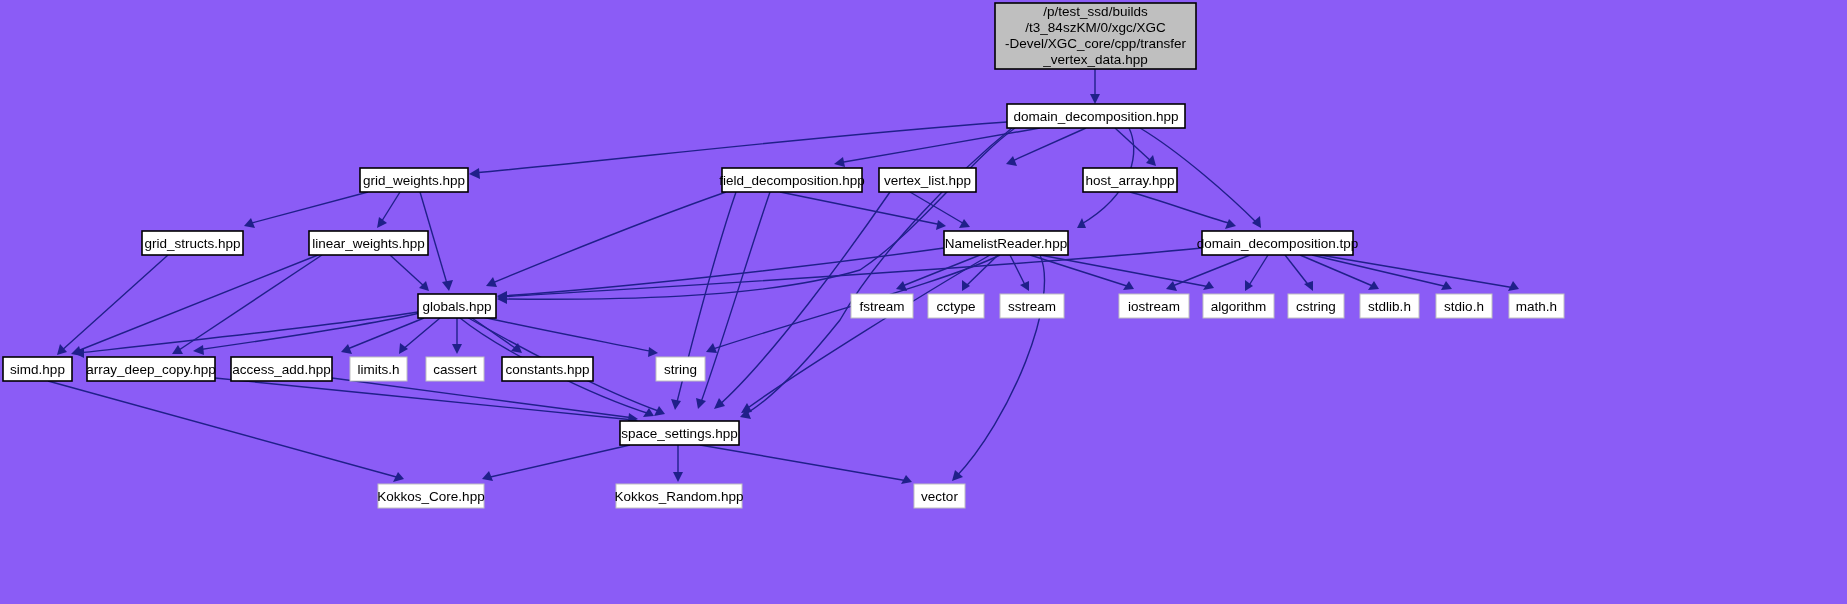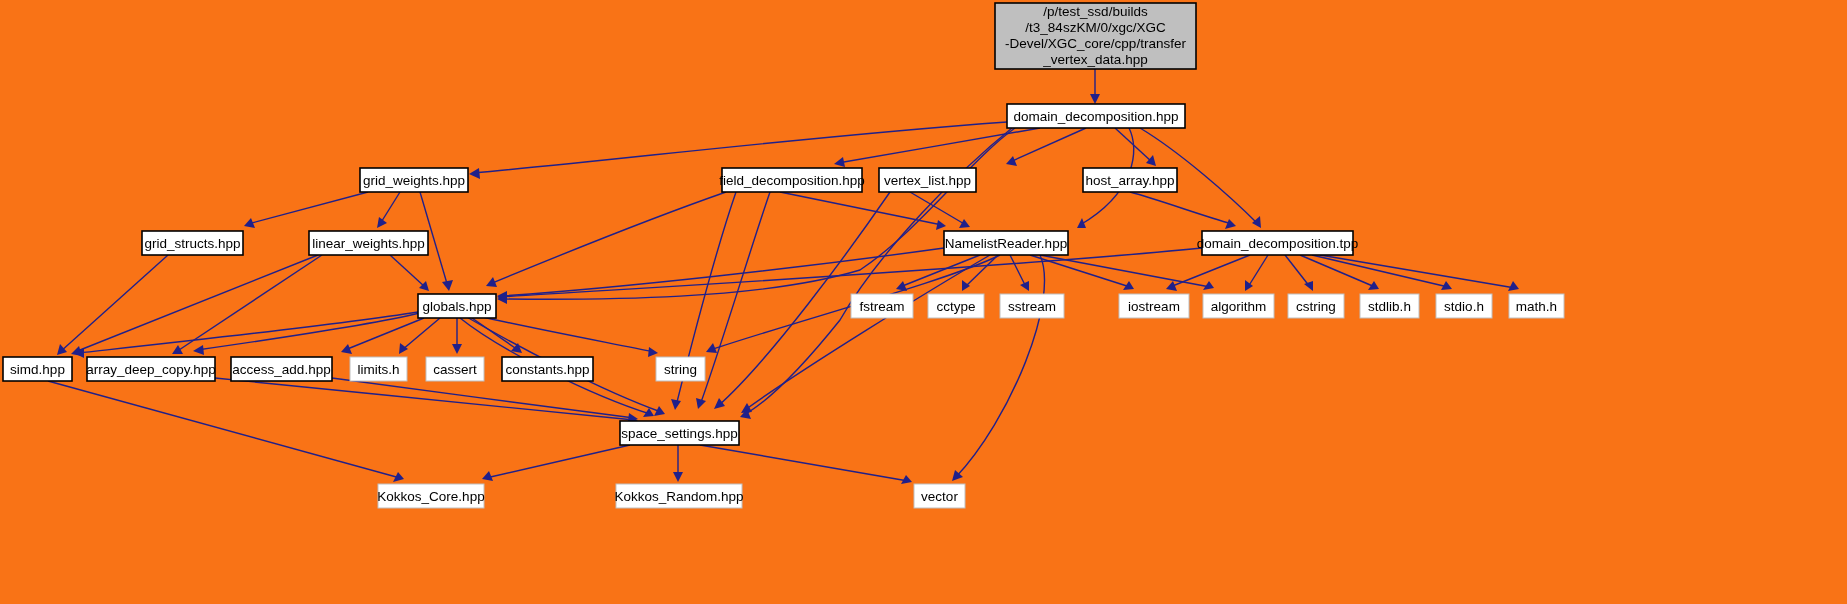--- a/index.html
+++ b/index.html
@@ -4,21 +4,21 @@
 <style>
   html, body {
     margin: 0;
     padding: 0;
     background: #ffffff;
   }
   #graph-root {
     position: relative;
     width: 1847px;
     height: 604px;
-    background: #f97316;
+    background: #8b5cf6;
     font-family: "Liberation Sans", sans-serif;
     overflow: hidden;
   }
   svg#graph-svg {
     position: absolute;
     left: 0;
     top: 0;
     width: 1847px;
     height: 604px;
     display: block;

